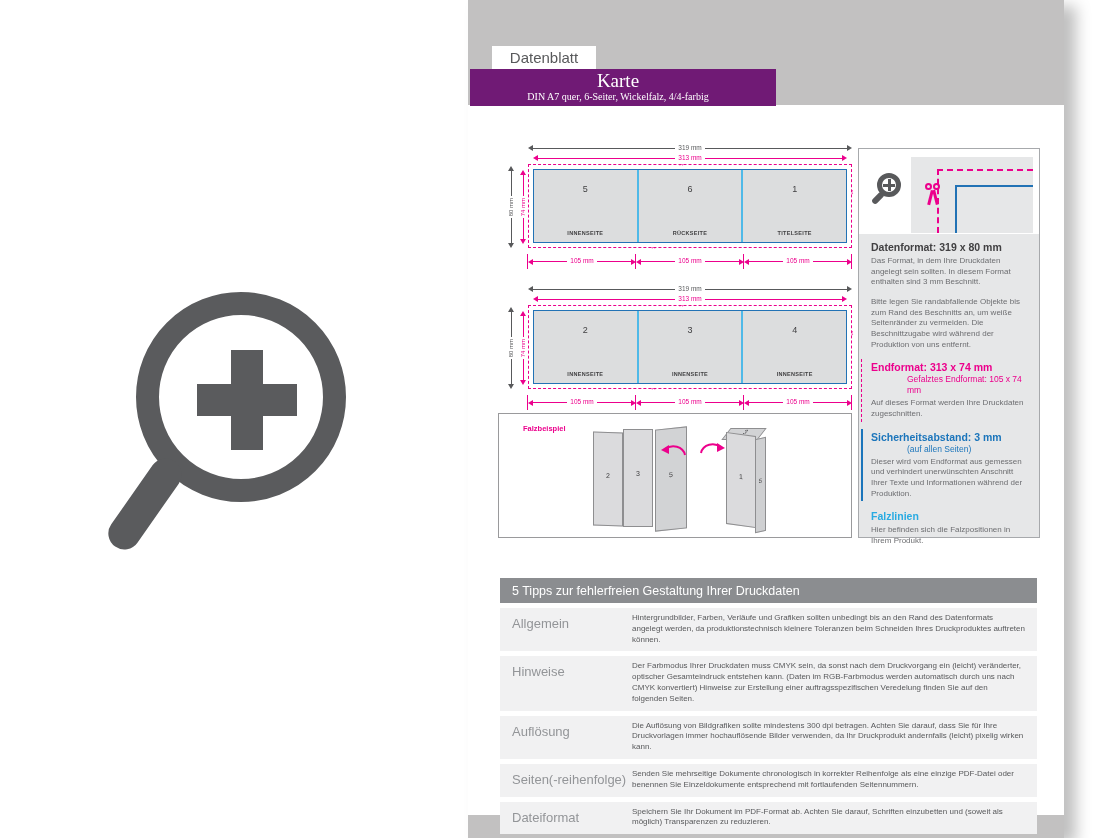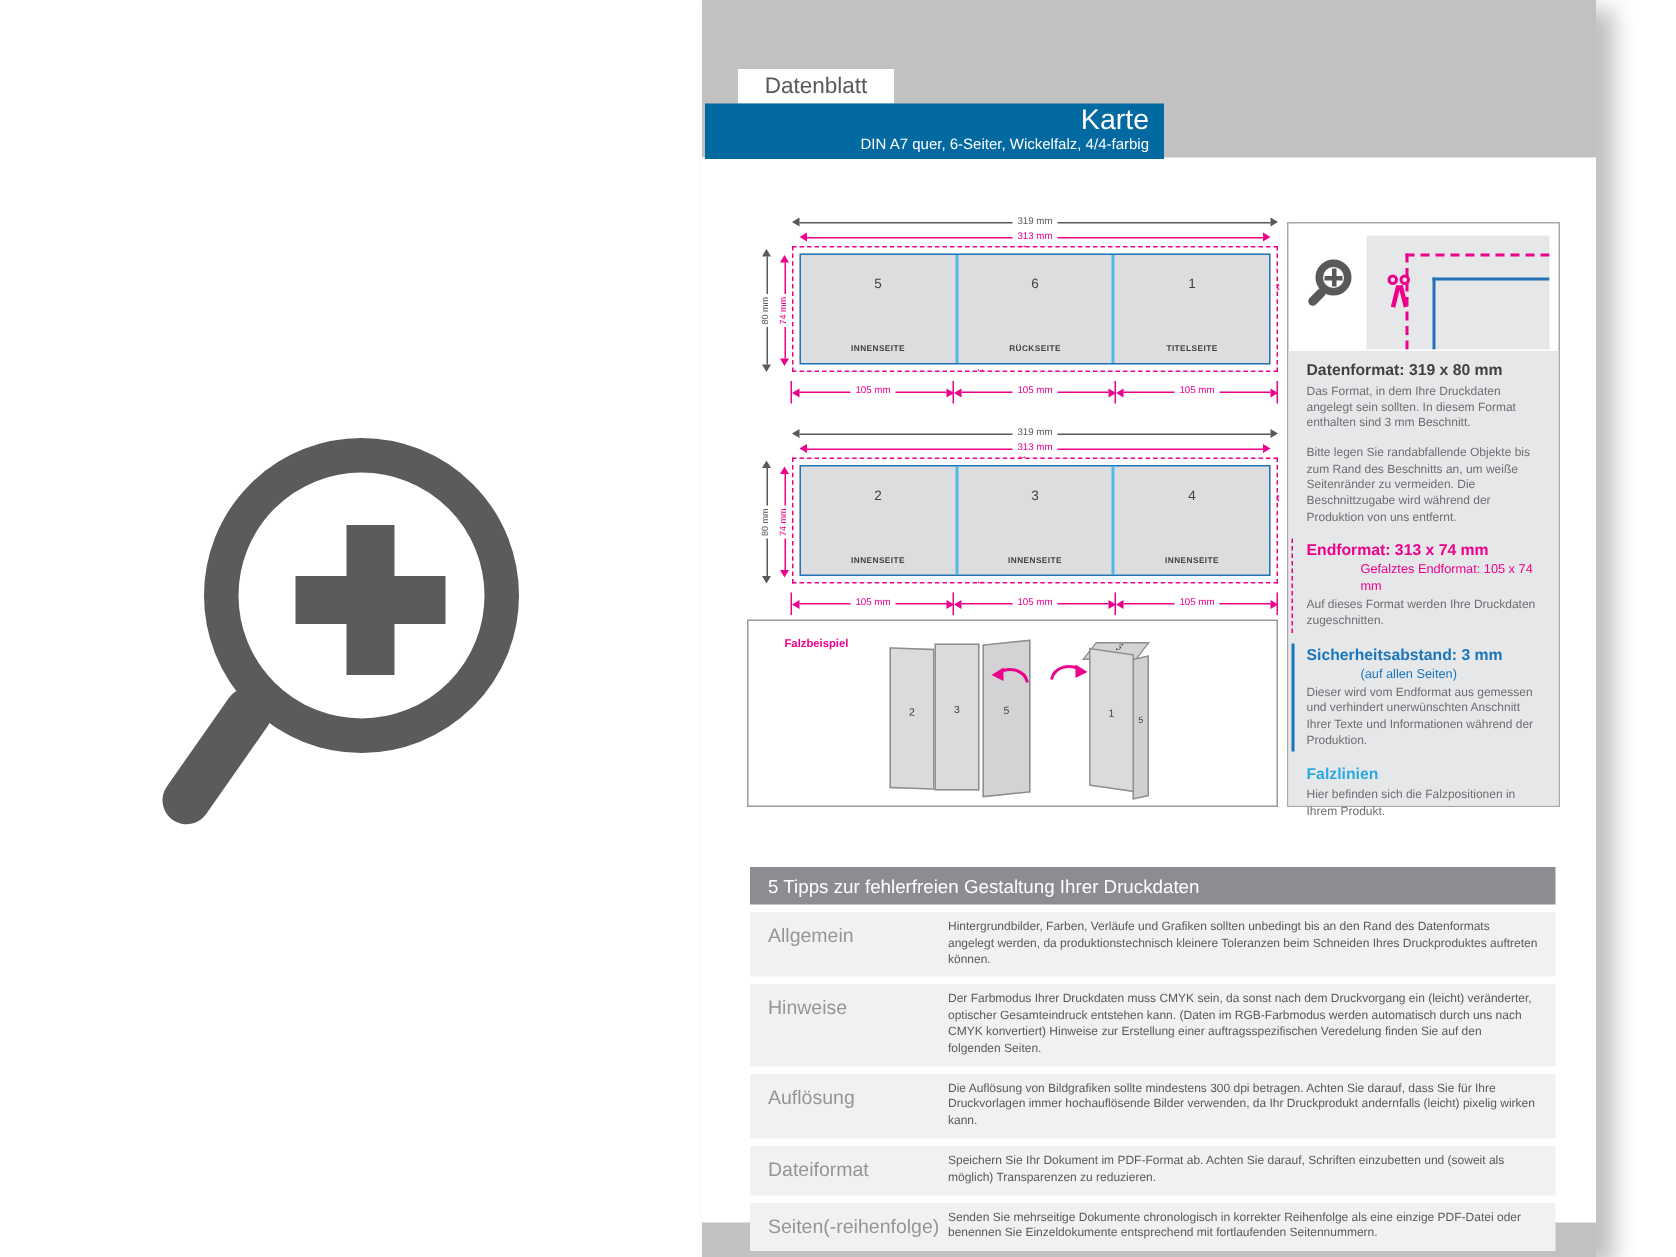--- a/index.html
+++ b/index.html
@@ -13,22 +13,22 @@
   .bz-plus-h{position:absolute;left:197px;top:384px;width:100px;height:32px;background:#5A5B5D;}
   .bz-plus-v{position:absolute;left:231px;top:350px;width:32px;height:100px;background:#5A5B5D;}
 
   
   .page{position:absolute;left:468px;top:0;width:596px;height:838px;background:#fff;
     box-shadow:12px 6px 14px rgba(0,0,0,0.25);}
   .band-top{position:absolute;left:0;top:0;width:100%;height:105px;background:#C2C1C1;}
   .band-bottom{position:absolute;left:0;bottom:0;width:100%;height:23px;background:#C2C1C1;}
   .tab{position:absolute;left:24px;top:46px;width:104px;height:23px;background:#fff;color:#58595B;
     font-size:15px;display:flex;align-items:center;justify-content:center;}
-  .titlebar{position:absolute;left:2px;top:69px;width:306px;height:37px;background:#0369a1;color:#fff;
-    text-align:right;padding:2px 10px 0 0;}
+  .titlebar{position:absolute;left:2px;top:69px;width:306px;height:37px;background:#701a75;color:#fff;
+    text-align:center;padding:2px 10px 0 0;font-family:Liberation Serif, serif;}
   .titlebar .t1{font-size:19px;line-height:20px;}
   .titlebar .t2{font-size:10px;line-height:12px;}
 
   
   .dimh{position:absolute;display:flex;align-items:center;height:8px;font-size:6.5px;line-height:1;}
   .dimh .seg{flex:1;height:0;border-top:1px solid currentColor;}
   .dimh .lbl{padding:0 3px;white-space:nowrap;}
   .ah{width:0;height:0;border-top:3px solid transparent;border-bottom:3px solid transparent;}
   .ah.l{border-right:5px solid currentColor;}
   .ah.r{border-left:5px solid currentColor;}
@@ -367,21 +367,21 @@
     </div>
     <div class="tip-row">
       <div class="tip-label">Hinweise</div>
       <div class="tip-text">Der Farbmodus Ihrer Druckdaten muss CMYK sein, da sonst nach dem Druckvorgang ein (leicht) veränderter, optischer Gesamteindruck entstehen kann. (Daten im RGB-Farbmodus werden automatisch durch uns nach CMYK konvertiert) Hinweise zur Erstellung einer auftragsspezifischen Veredelung finden Sie auf den folgenden Seiten.</div>
     </div>
     <div class="tip-row">
       <div class="tip-label">Auflösung</div>
       <div class="tip-text">Die Auflösung von Bildgrafiken sollte mindestens 300 dpi betragen. Achten Sie darauf, dass Sie für Ihre Druckvorlagen immer hochauflösende Bilder verwenden, da Ihr Druckprodukt andernfalls (leicht) pixelig wirken kann.</div>
     </div>
     <div class="tip-row">
+      <div class="tip-label">Seiten(-reihenfolge)</div>
+      <div class="tip-text">Senden Sie mehrseitige Dokumente chronologisch in korrekter Reihenfolge als eine einzige PDF-Datei oder benennen Sie Einzeldokumente entsprechend mit fortlaufenden Seitennummern.</div>
+    </div>
+    <div class="tip-row">
       <div class="tip-label">Dateiformat</div>
       <div class="tip-text">Speichern Sie Ihr Dokument im PDF-Format ab. Achten Sie darauf, Schriften einzubetten und (soweit als möglich) Transparenzen zu reduzieren.</div>
     </div>
-    <div class="tip-row">
-      <div class="tip-label">Seiten(-reihenfolge)</div>
-      <div class="tip-text">Senden Sie mehrseitige Dokumente chronologisch in korrekter Reihenfolge als eine einzige PDF-Datei oder benennen Sie Einzeldokumente entsprechend mit fortlaufenden Seitennummern.</div>
-    </div>
   </div>
 </div>
 
 </body></html>

